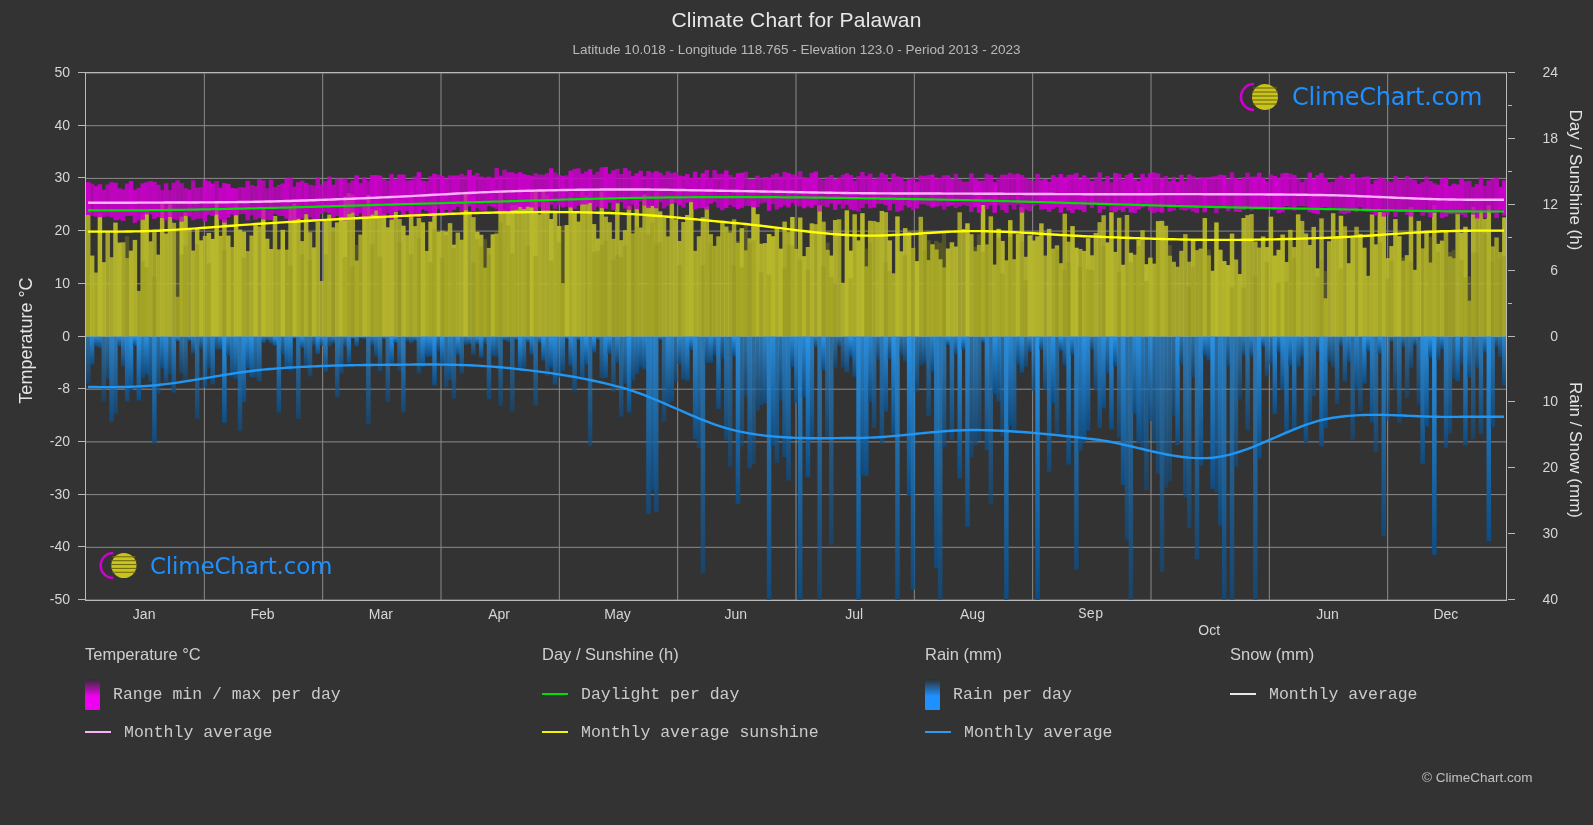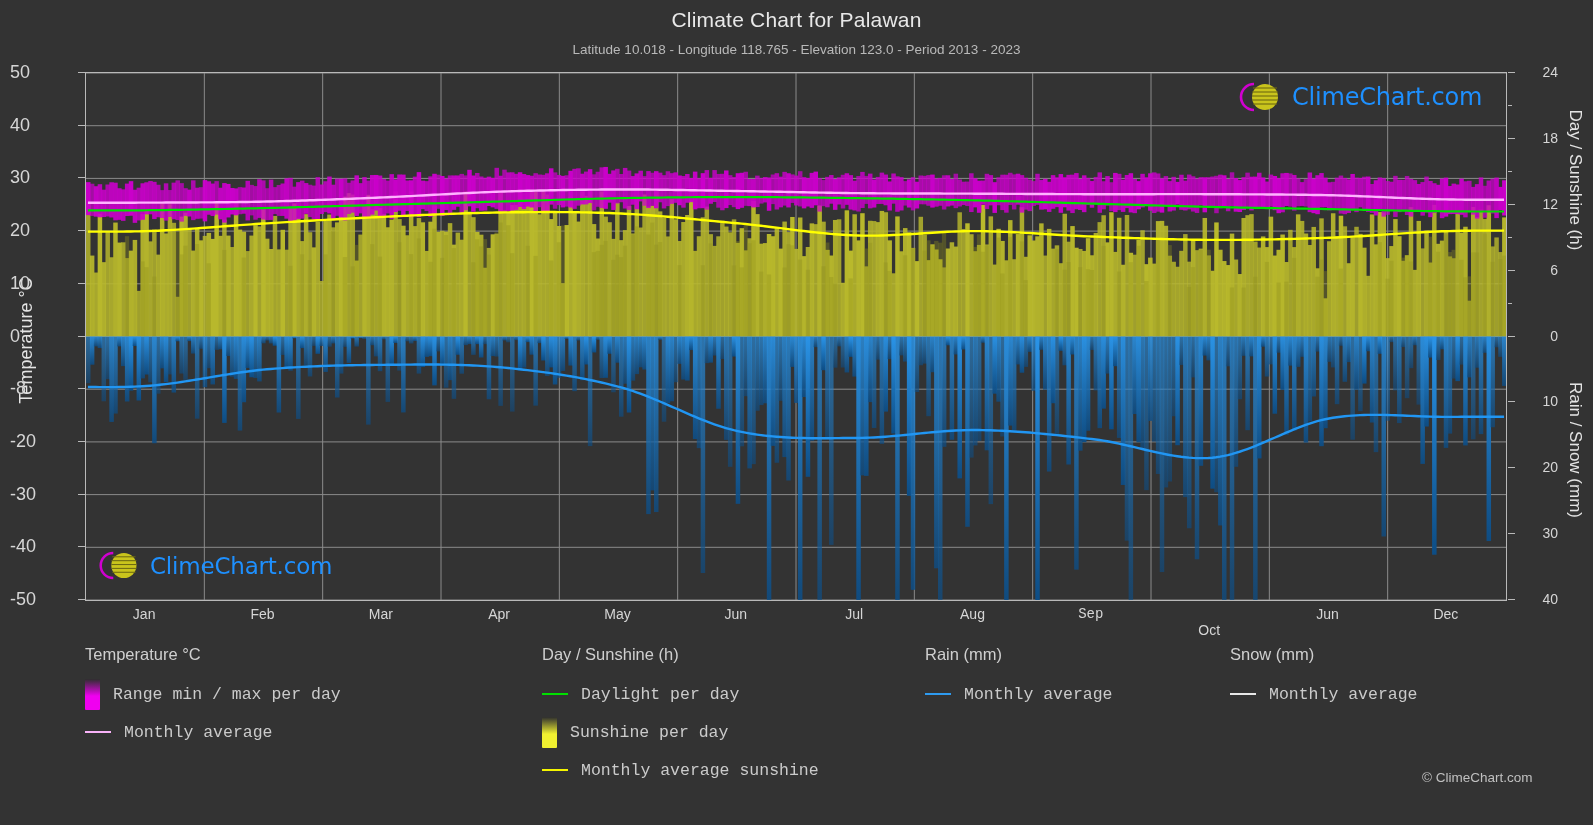--- a/index.html
+++ b/index.html
@@ -42,22 +42,22 @@
   }
   .tick-left, .tick-right {
     position: absolute; height: 1px; background: #b9b9b9; width: 7px;
   }
   .tick-left  { left: 78px; }
   .tick-right { left: 1508px; }
   .tick-left.minor, .tick-right.minor { width: 4px; }
 
   
   .ylab-left {
-    position: absolute; width: 60px; 
-    left: 10px; color: #d6d6d6; font-size: 18px;
+    position: absolute; width: 60px; text-align: right;
+    left: 10px; color: #d6d6d6; font-size: 14px;
     transform: translateY(-50%);
   }
   .ylab-right {
     position: absolute; width: 40px; text-align: right;
     left: 1518px; color: #d6d6d6; font-size: 14px;
     transform: translateY(-50%);
   }
   .xlab {
     position: absolute; top: 606px; color: #d6d6d6; font-size: 14px;
     transform: translateX(-50%); text-align: center; width: 70px;
@@ -1528,32 +1528,32 @@
       </div>
       <div class="legend-col" style="left: 542px;">
         <div class="legend-head">Day / Sunshine (h)</div>
         <div class="legend-row">
           <div class="sw-line-wrap">
             <div class="sw-line" style="background: rgb(0, 224, 0);"></div>
           </div>
           <span class="legend-label">Daylight per day</span>
         </div>
         <div class="legend-row">
-          <div class="sw-box" style="background: linear-gradient(rgb(46, 46, 46) 0%, rgb(240, 240, 48) 55%, rgb(240, 240, 48) 100%);"></div>
-          <span class="legend-label">Sunshine per day</span>
-        </div>
-        <div class="legend-row">
           <div class="sw-line-wrap">
             <div class="sw-line" style="background: rgb(245, 245, 0);"></div>
           </div>
           <span class="legend-label">Monthly average sunshine</span>
         </div>
       </div>
       <div class="legend-col" style="left: 925px;">
         <div class="legend-head">Rain (mm)</div>
+        <div class="legend-row">
+          <div class="sw-box" style="background: linear-gradient(rgb(46, 46, 46) 0%, rgb(30, 144, 255) 55%, rgb(30, 144, 255) 100%);"></div>
+          <span class="legend-label">Rain per day</span>
+        </div>
         <div class="legend-row">
           <div class="sw-line-wrap">
             <div class="sw-line" style="background: rgb(46, 155, 240);"></div>
           </div>
           <span class="legend-label">Monthly average</span>
         </div>
       </div>
       <div class="legend-col" style="left: 1230px;">
         <div class="legend-head">Snow (mm)</div>
         <div class="legend-row">

